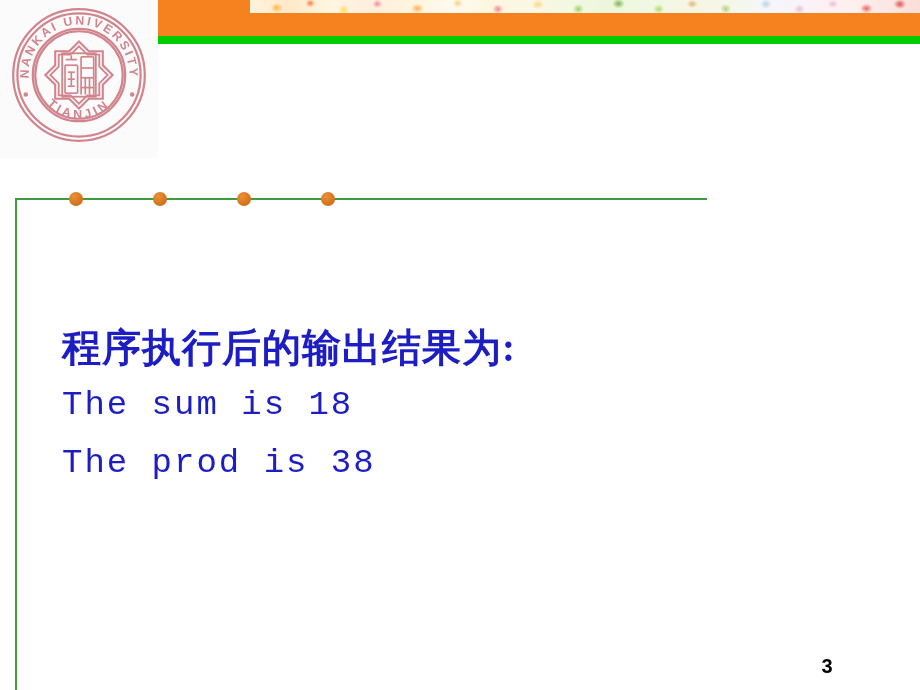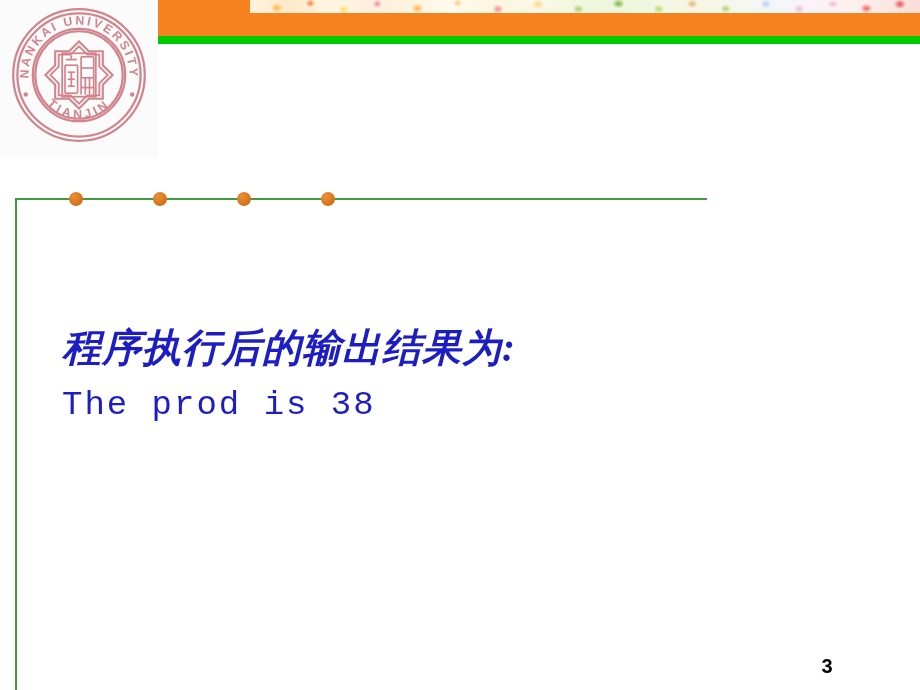--- a/index.html
+++ b/index.html
@@ -120,21 +120,20 @@
   #content {
     position: absolute;
     left: 62px;
     top: 320px;
     width: 700px;
   }
   .line-cn {
     color: #1d1dc4;
     font-family: "Liberation Serif", "DejaVu Serif", serif;
     font-size: 39px;
-    font-style: italic;
     font-weight: 600;
     letter-spacing: 1px;
     line-height: 56px;
     white-space: nowrap;
   }
   .line-en {
     color: #1d1dc4;
     font-family: "Liberation Mono", "DejaVu Sans Mono", monospace;
     font-size: 34px;
     line-height: 58px;
@@ -223,16 +222,17 @@
 
 <div id="deco-hline"></div>
 <div id="deco-vline"></div>
 <div class="deco-dot" style="left:69px; top:192px;"></div>
 <div class="deco-dot" style="left:153px; top:192px;"></div>
 <div class="deco-dot" style="left:237px; top:192px;"></div>
 <div class="deco-dot" style="left:321px; top:192px;"></div>
 
 <div id="content">
   <div class="line-cn">程序执行后的输出结果为:</div>
+  <div class="line-en">The sum is 18</div>
   <div class="line-en">The prod is 38</div>
 </div>
 
 <div id="page-number">3</div>
 
 </body></html>

